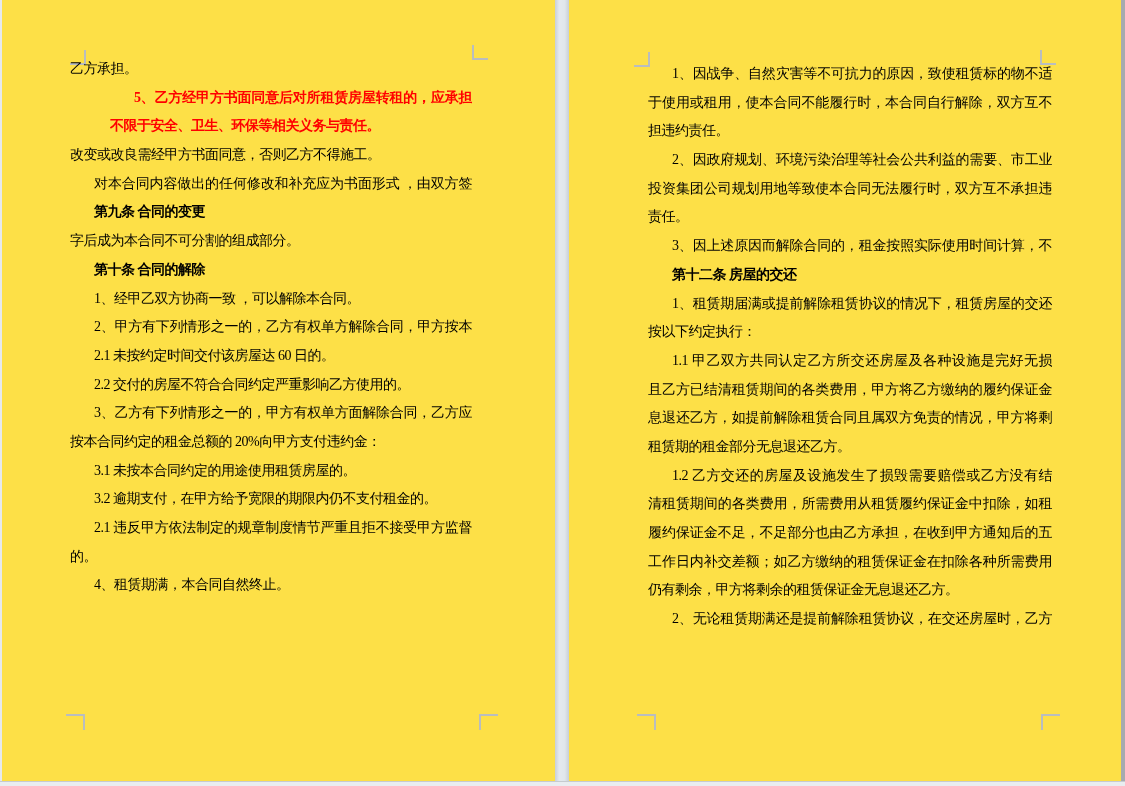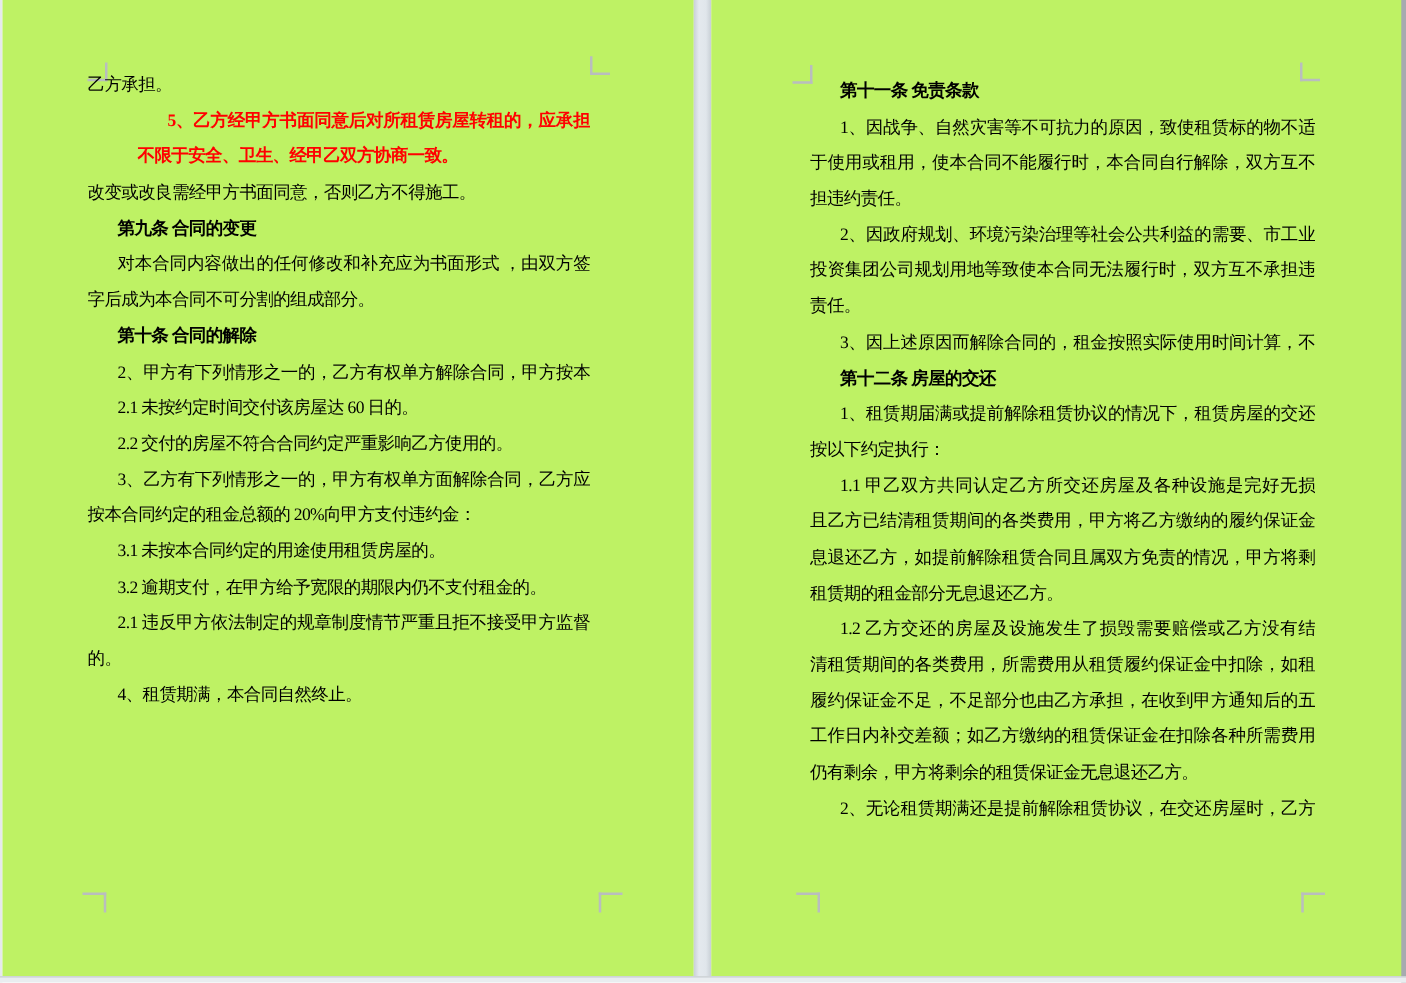--- a/index.html
+++ b/index.html
@@ -3,21 +3,21 @@
 <meta charset="utf-8">
 <style>
   html,body{margin:0;padding:0;}
   body{
     width:1125px;height:786px;position:relative;overflow:hidden;
     background:#ffffff;
     font-family:"Liberation Serif","DejaVu Serif",serif;
   }
   .stage{position:absolute;left:0;top:0;width:1125px;height:786px;}
   .page{
-    position:absolute;top:0;height:781px;width:553px;background:#bef264;
+    position:absolute;top:0;height:781px;width:553px;background:#fde047;
   }
   .page-left{left:2px;}
   .page-right{left:569px;}
   .left-edge{
     position:absolute;left:0;top:0;width:2px;height:786px;background:#e6e9ec;
   }
   .gap{
     position:absolute;left:555px;top:0;width:14px;height:781px;
     background:linear-gradient(to right,#c9d0d6 0%,#e4e9ee 30%,#e0e6eb 70%,#c8cfd5 100%);
   }
@@ -64,26 +64,27 @@
   <div class="left-edge"></div>
 
   <div class="page page-left">
     <div class="mark tl"></div>
     <div class="mark tr"></div>
     <div class="mark wide bl"></div>
     <div class="mark wide br"></div>
     <div class="content">
         <div class="line">乙方承担。</div>
         <div class="line indent bold red full">5、乙方经甲方书面同意后对所租赁房屋转租的，应承担包括但</div>
-        <div class="line bold red">不限于安全、卫生、经甲乙双方协商一致。</div>
+        <div class="line bold red">不限于安全、卫生、环保等相关义务与责任。</div>
         <div class="line">改变或改良需经甲方书面同意，否则乙方不得施工。</div>
+        <div class="line indent full">对本合同内容做出的任何修改和补充应为书面形式 ，由双方签</div>
         <div class="line indent bold">第九条 合同的变更</div>
-        <div class="line indent full">对本合同内容做出的任何修改和补充应为书面形式 ，由双方签</div>
         <div class="line">字后成为本合同不可分割的组成部分。</div>
         <div class="line indent bold">第十条 合同的解除</div>
+        <div class="line indent">1、经甲乙双方协商一致 ，可以解除本合同。</div>
         <div class="line indent full">2、甲方有下列情形之一的，乙方有权单方解除合同，甲方按本</div>
         <div class="line indent">2.1 未按约定时间交付该房屋达 60 日的。</div>
         <div class="line indent">2.2 交付的房屋不符合合同约定严重影响乙方使用的。</div>
         <div class="line indent full">3、乙方有下列情形之一的，甲方有权单方面解除合同，乙方应</div>
         <div class="line">按本合同约定的租金总额的 20%向甲方支付违约金：</div>
         <div class="line indent">3.1 未按本合同约定的用途使用租赁房屋的。</div>
         <div class="line indent">3.2 逾期支付，在甲方给予宽限的期限内仍不支付租金的。</div>
         <div class="line indent full">2.1 违反甲方依法制定的规章制度情节严重且拒不接受甲方监督</div>
         <div class="line">的。</div>
         <div class="line indent">4、租赁期满，本合同自然终止。</div>
@@ -91,21 +92,20 @@
   </div>
 
   <div class="gap"></div>
 
   <div class="page page-right">
     <div class="mark tl"></div>
     <div class="mark tr"></div>
     <div class="mark wide bl"></div>
     <div class="mark wide br"></div>
     <div class="content">
-        <div class="line indent bold">第十一条 免责条款</div>
         <div class="line indent full">1、因战争、自然灾害等不可抗力的原因，致使租赁标的物不适</div>
         <div class="line full">于使用或租用，使本合同不能履行时，本合同自行解除，双方互不承</div>
         <div class="line">担违约责任。</div>
         <div class="line indent full">2、因政府规划、环境污染治理等社会公共利益的需要、市工业</div>
         <div class="line full">投资集团公司规划用地等致使本合同无法履行时，双方互不承担违约</div>
         <div class="line">责任。</div>
         <div class="line indent full">3、因上述原因而解除合同的，租金按照实际使用时间计算，不</div>
         <div class="line indent bold">第十二条 房屋的交还</div>
         <div class="line indent full">1、租赁期届满或提前解除租赁协议的情况下，租赁房屋的交还</div>
         <div class="line">按以下约定执行：</div>

